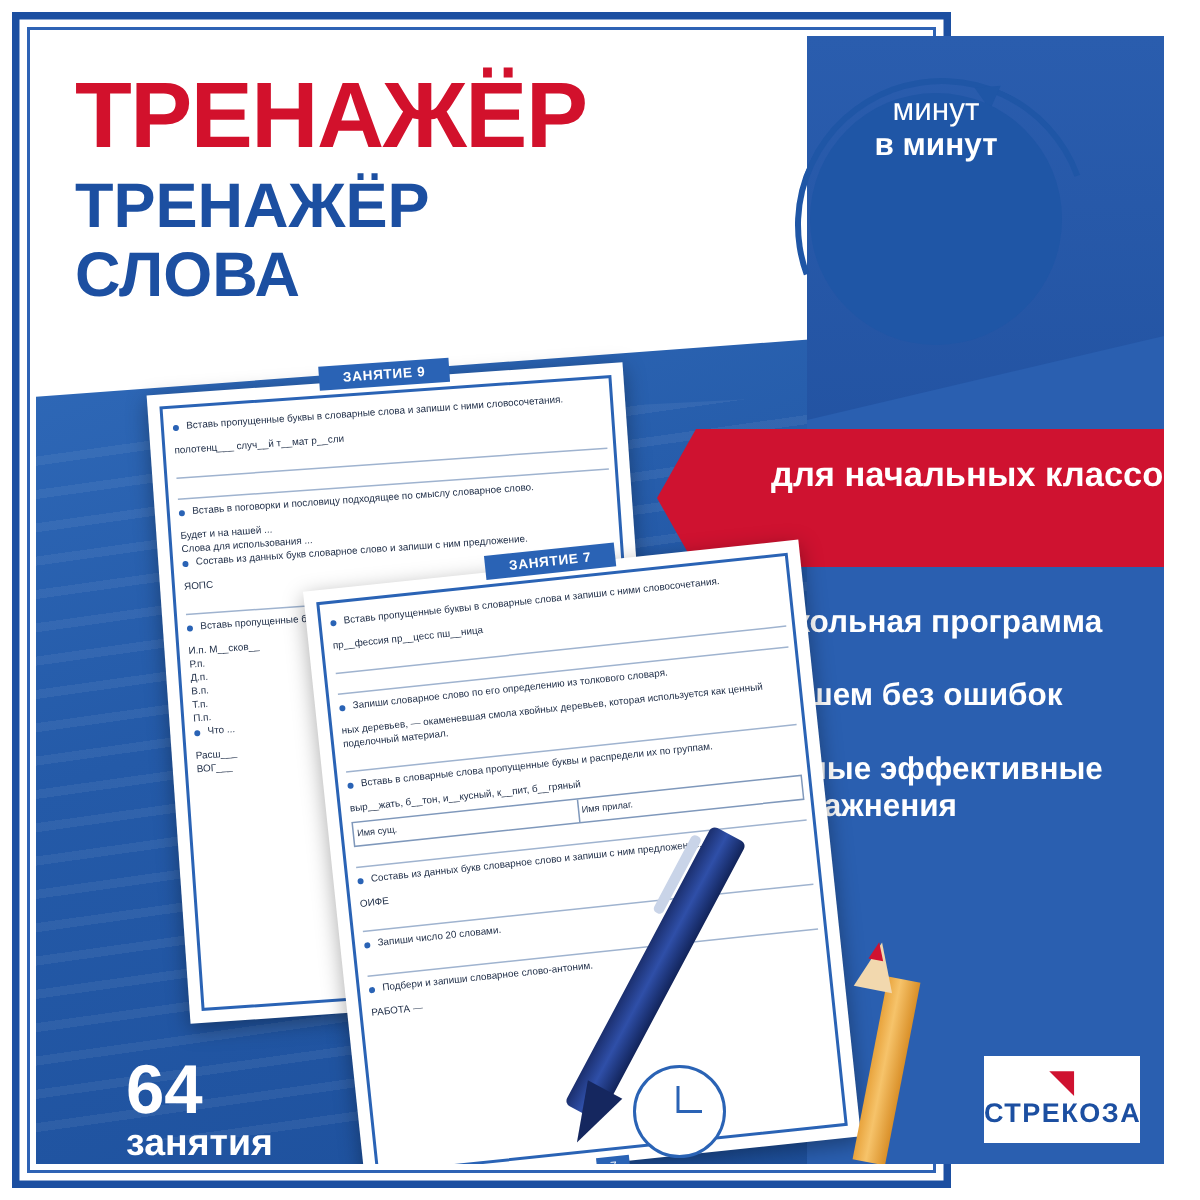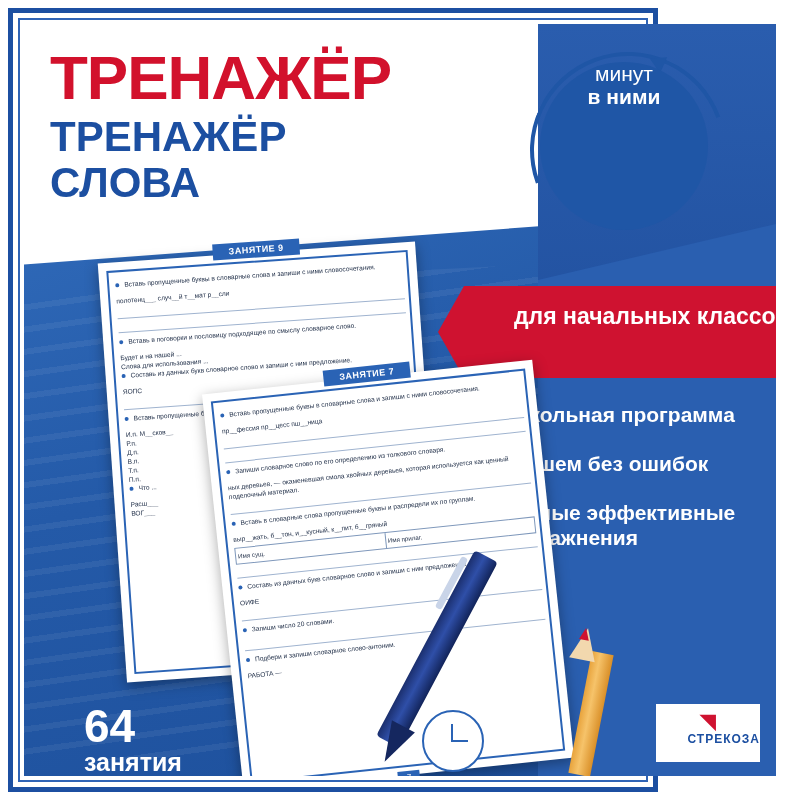--- a/index.html
+++ b/index.html
@@ -1,17 +1,17 @@
 <!DOCTYPE html>
 <html><head>
 <meta charset="utf-8">
 <style>
   html,body{margin:0;padding:0;background:#ffffff;}
   body{width:800px;height:800px;overflow:hidden;font-family:"Liberation Sans",sans-serif;}
-  .cover{position:relative;width:642px;height:800px;background:#ffffff;padding-left:24px;}
+  .cover{position:relative;width:642px;height:800px;background:#ffffff;}
   
   .frame-blue{position:absolute;left:8px;top:8px;right:8px;bottom:8px;border:5px solid #1c4fa1;}
   .frame-inner{position:absolute;left:18px;top:18px;right:18px;bottom:18px;border:2px solid #2f63b5;}
   .page{position:absolute;left:24px;top:24px;width:752px;height:752px;background:#ffffff;overflow:hidden;}
   .right-panel-dark{position:absolute;right:0;top:0;width:238px;height:752px;
      background:linear-gradient(180deg,#2a5dae 0%,#1f4e9c 55%,#1b468f 100%);}
   
   .panel-band{position:absolute;right:0;top:200px;width:238px;height:560px;background:#2a5fb0;
      clip-path:polygon(0 10%,100% 0,100% 100%,0 100%);}
 
@@ -56,21 +56,21 @@
   .bullet .dot{position:absolute;left:0;top:7px;width:11px;height:11px;background:#ffffff;}
 
   
   .count-wrap{position:absolute;left:60px;top:680px;color:#ffffff;}
   .count-num{font-weight:bold;font-size:46px;line-height:44px;}
   .count-lbl{font-weight:bold;font-size:25px;line-height:28px;text-align:right;}
 
   
   .logo{position:absolute;right:16px;bottom:14px;width:104px;height:58px;background:#ffffff;text-align:center;}
   .logo-bird{font-size:20px;color:#cf1230;line-height:22px;padding-top:6px;font-weight:bold;}
-  .logo-name{font-size:12px;color:#1c4fa1;font-weight:bold;letter-spacing:1px;text-align:right;}
+  .logo-name{font-size:18px;color:#1c4fa1;font-weight:bold;letter-spacing:1px;text-align:right;}
 
   
   .sheet{position:absolute;background:#ffffff;box-shadow:0 4px 14px rgba(0,0,0,.35);}
   .sheet1{left:88px;top:228px;width:318px;height:420px;transform:rotate(-4deg);}
   .sheet2{left:198px;top:352px;width:332px;height:400px;transform:rotate(-6deg);}
   .sheet-inner{position:absolute;left:8px;top:8px;right:8px;bottom:8px;border:2px solid #2a63b5;}
   .sheet-tab{position:absolute;left:50%;transform:translateX(-50%);top:-11px;background:#2a63b5;color:#fff;
      font-weight:bold;font-size:9px;padding:3px 16px;letter-spacing:.5px;white-space:nowrap;}
   .sheet-body{position:absolute;left:16px;top:18px;right:14px;bottom:10px;font-size:6.6px;color:#1b2a44;line-height:9px;}
   .task{margin-bottom:7px;position:relative;padding-left:9px;}
@@ -121,21 +121,21 @@
     <div class="title-wrap">
       <div class="t-main">ТРЕНАЖЁР</div>
       <div class="t-sub1">ТРЕНАЖЁР</div>
       <div class="t-sub2">СЛОВА</div>
     </div>
 
     <div class="badge-arc"></div>
     <div class="badge-arrow"></div>
     <div class="badge">
       <div class="badge-l1">минут</div>
-      <div class="badge-l2">в ними</div>
+      <div class="badge-l2">в минут</div>
     </div>
 
     <div class="red-banner"></div>
     <div class="red-text">для начальных классов</div>
 
     <div class="bullets">
       <div class="bullet">
         <span class="dot"></span>
         <span>школьная программа</span>
       </div>

